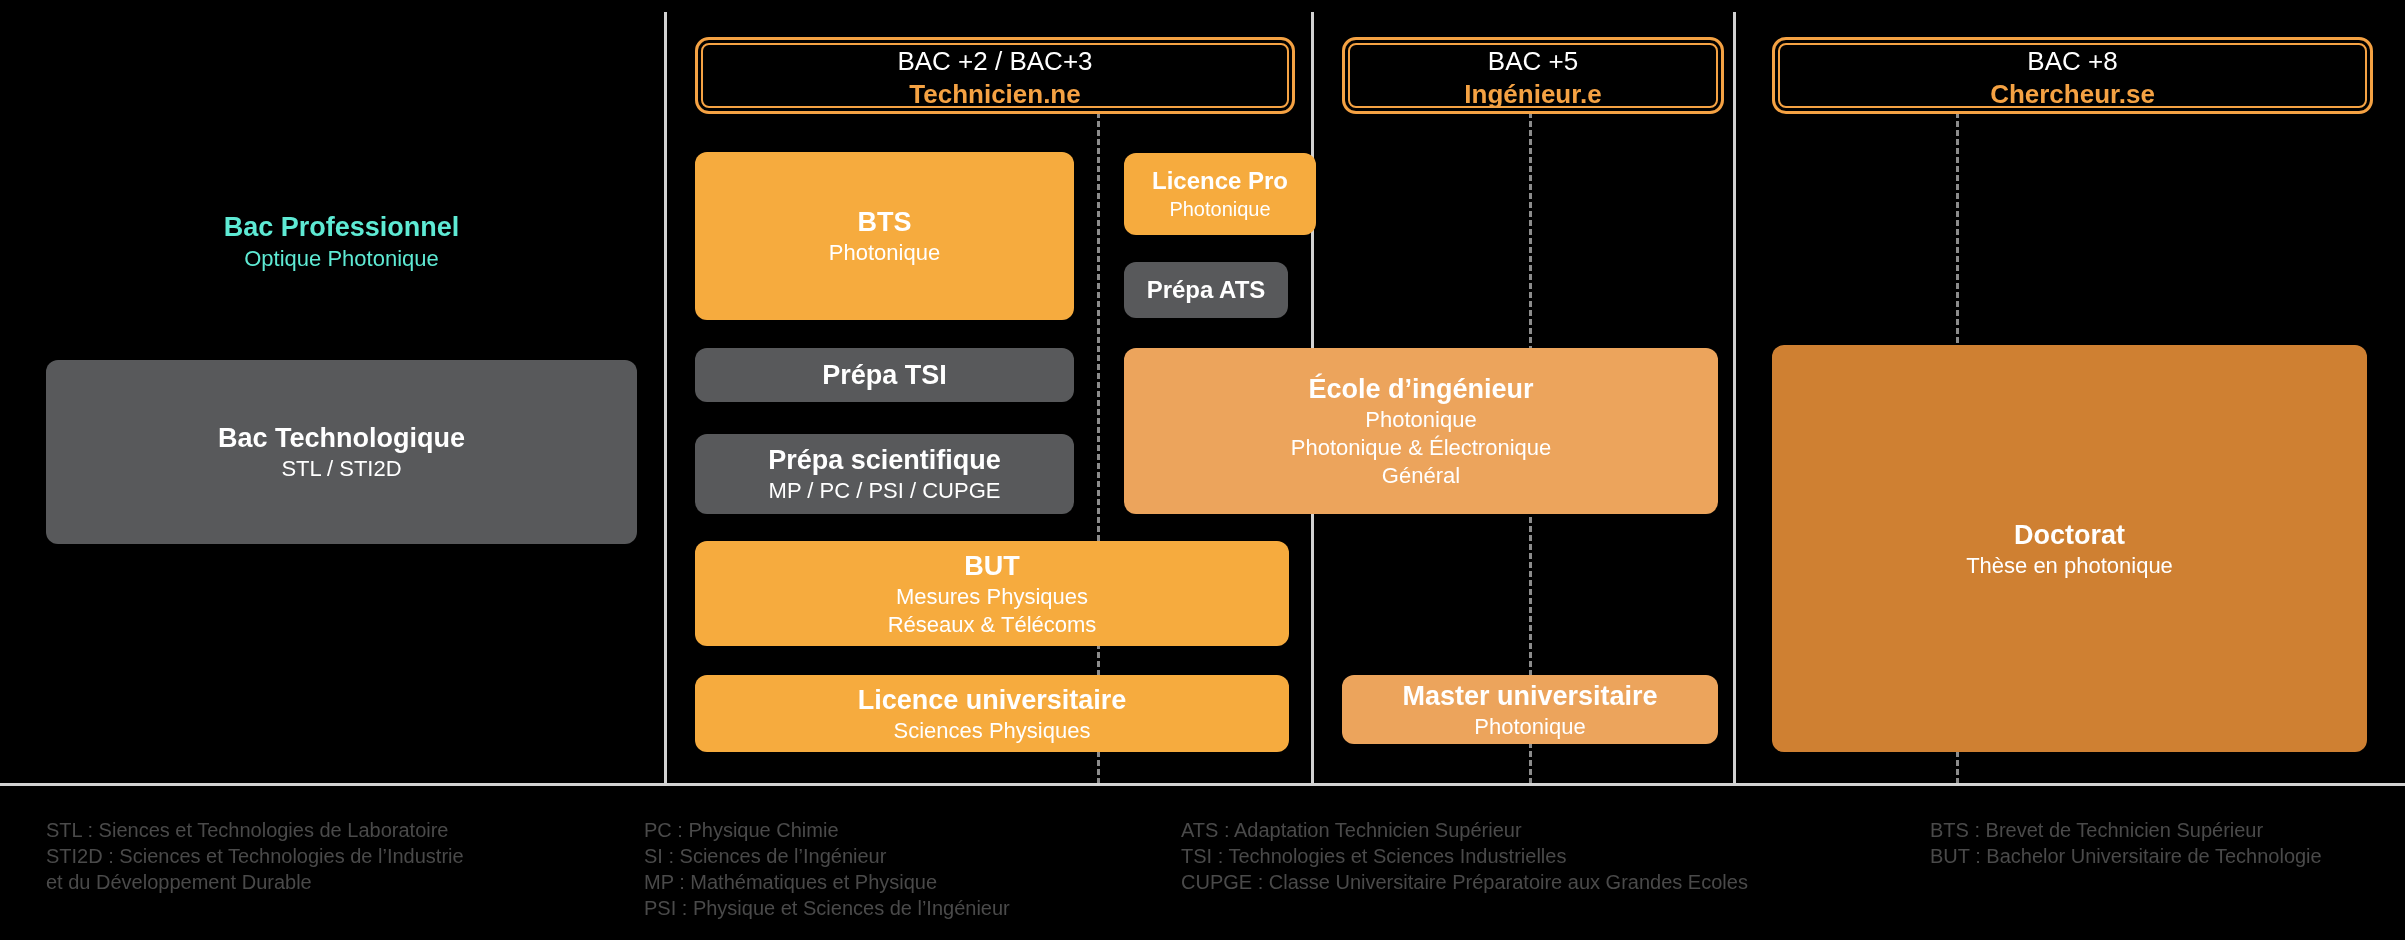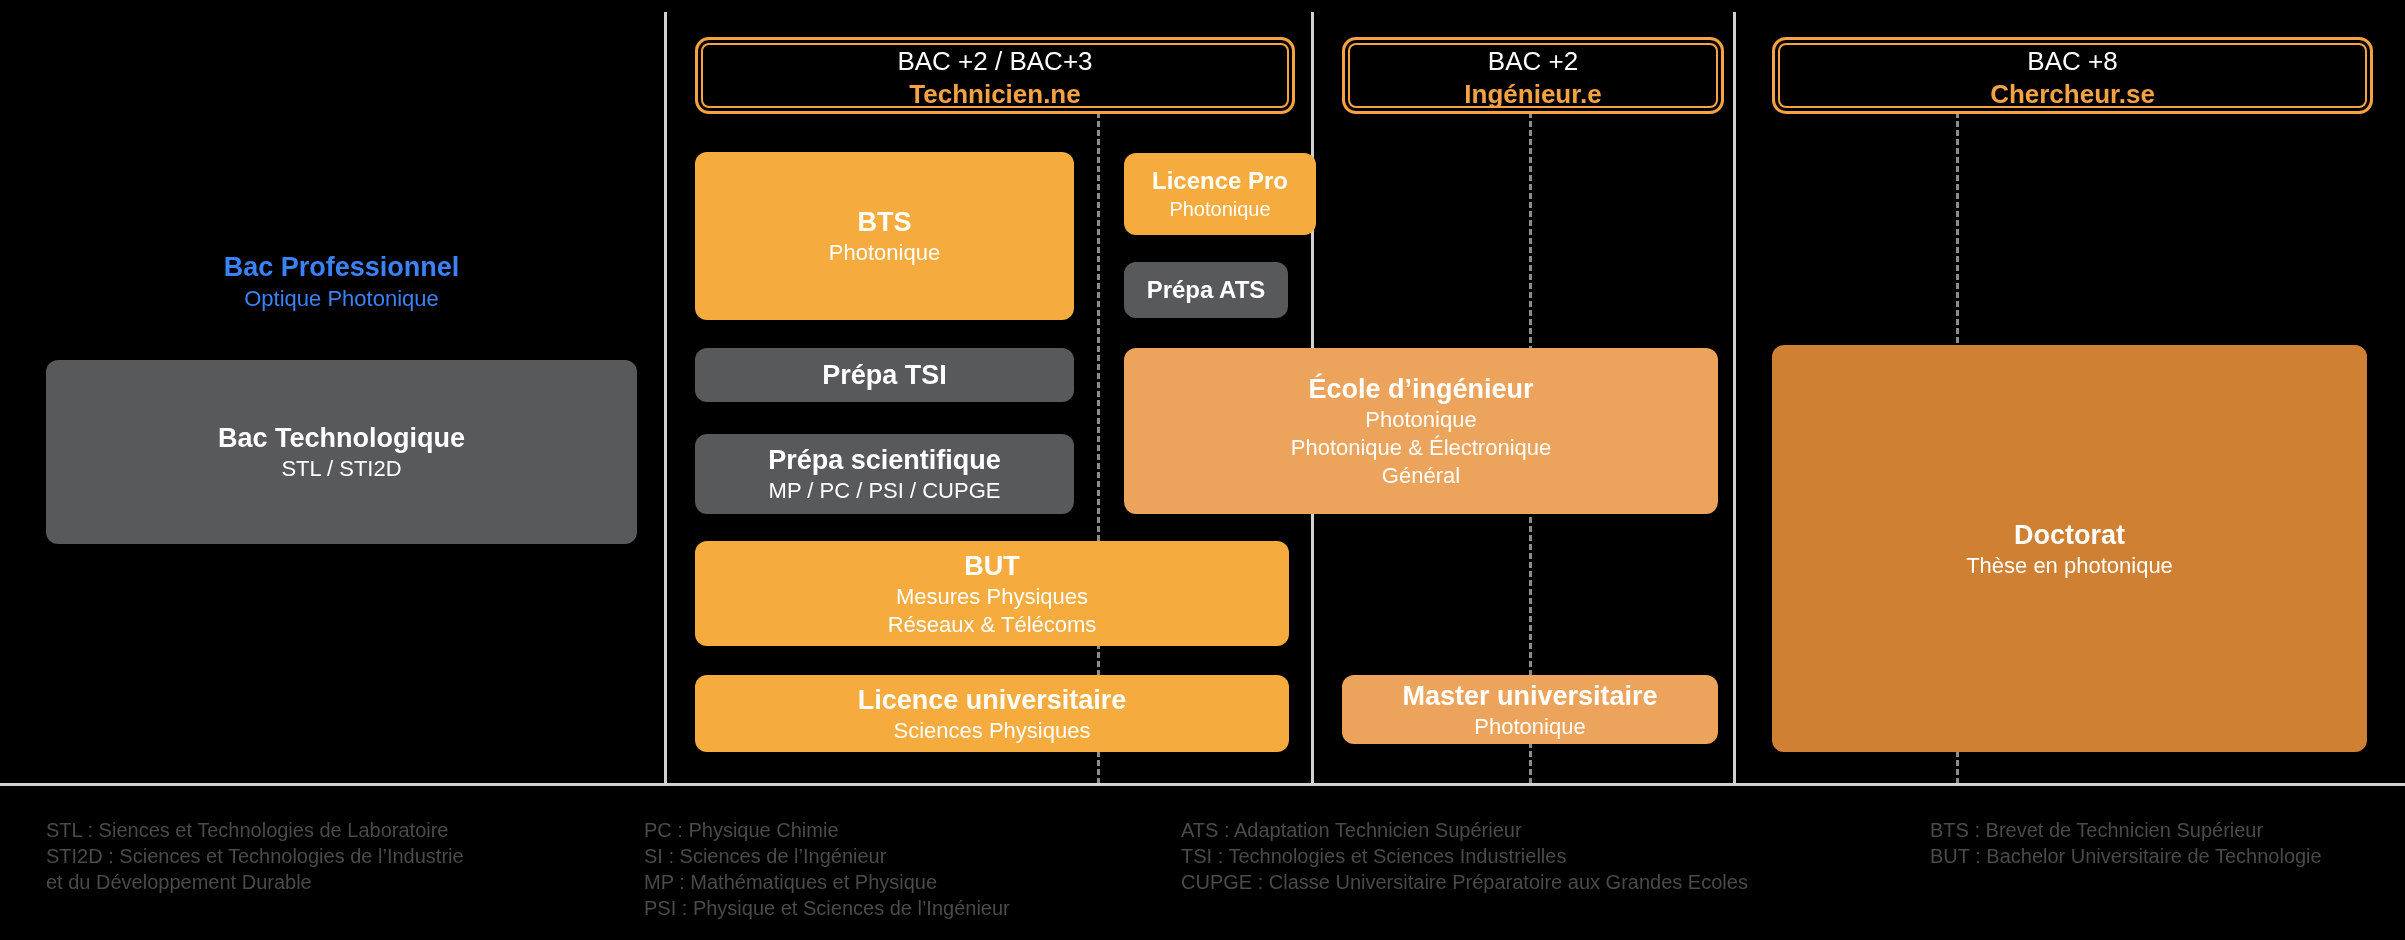--- a/index.html
+++ b/index.html
@@ -67,23 +67,22 @@
     justify-content: flex-end;
     align-items: center;
     text-align: center;
   }
   .header-box .h1 { font-size: 26px; color: #ffffff; line-height: 33px; }
   .header-box .h2 { font-size: 26px; font-weight: bold; color: #f5a243; line-height: 33px; }
   
   .free-text {
     position: absolute;
     z-index: 2;
-    color: #3b82f6;
+    color: #5eead4;
     text-align: center;
-    margin-top: 40px;
   }
   .free-text .title { font-size: 27px; font-weight: bold; line-height: 34px; }
   .free-text .sub   { font-size: 22px; line-height: 30px; }
   
   .legend-col {
     position: absolute;
     z-index: 2;
     color: #4a4a4a;
     font-size: 20px;
     line-height: 26px;
@@ -103,21 +102,21 @@
   <div class="dline" style="left:1529px;top:112px;height:672px"></div>
   <div class="dline" style="left:1956px;top:112px;height:672px"></div>
 
   <div class="hline" style="left:0;top:783px;width:2405px"></div>
 
   <div class="header-box" style="left:695px;top:37px;width:594px;height:71px">
     <div class="h1">BAC +2 / BAC+3</div>
     <div class="h2">Technicien.ne</div>
   </div>
   <div class="header-box" style="left:1342px;top:37px;width:376px;height:71px">
-    <div class="h1">BAC +2</div>
+    <div class="h1">BAC +5</div>
     <div class="h2">Ingénieur.e</div>
   </div>
   <div class="header-box" style="left:1772px;top:37px;width:595px;height:71px">
     <div class="h1">BAC +8</div>
     <div class="h2">Chercheur.se</div>
   </div>
 
   <div class="free-text" style="left:46px;top:210px;width:591px">
     <div class="title">Bac Professionnel</div>
     <div class="sub">Optique Photonique</div>

